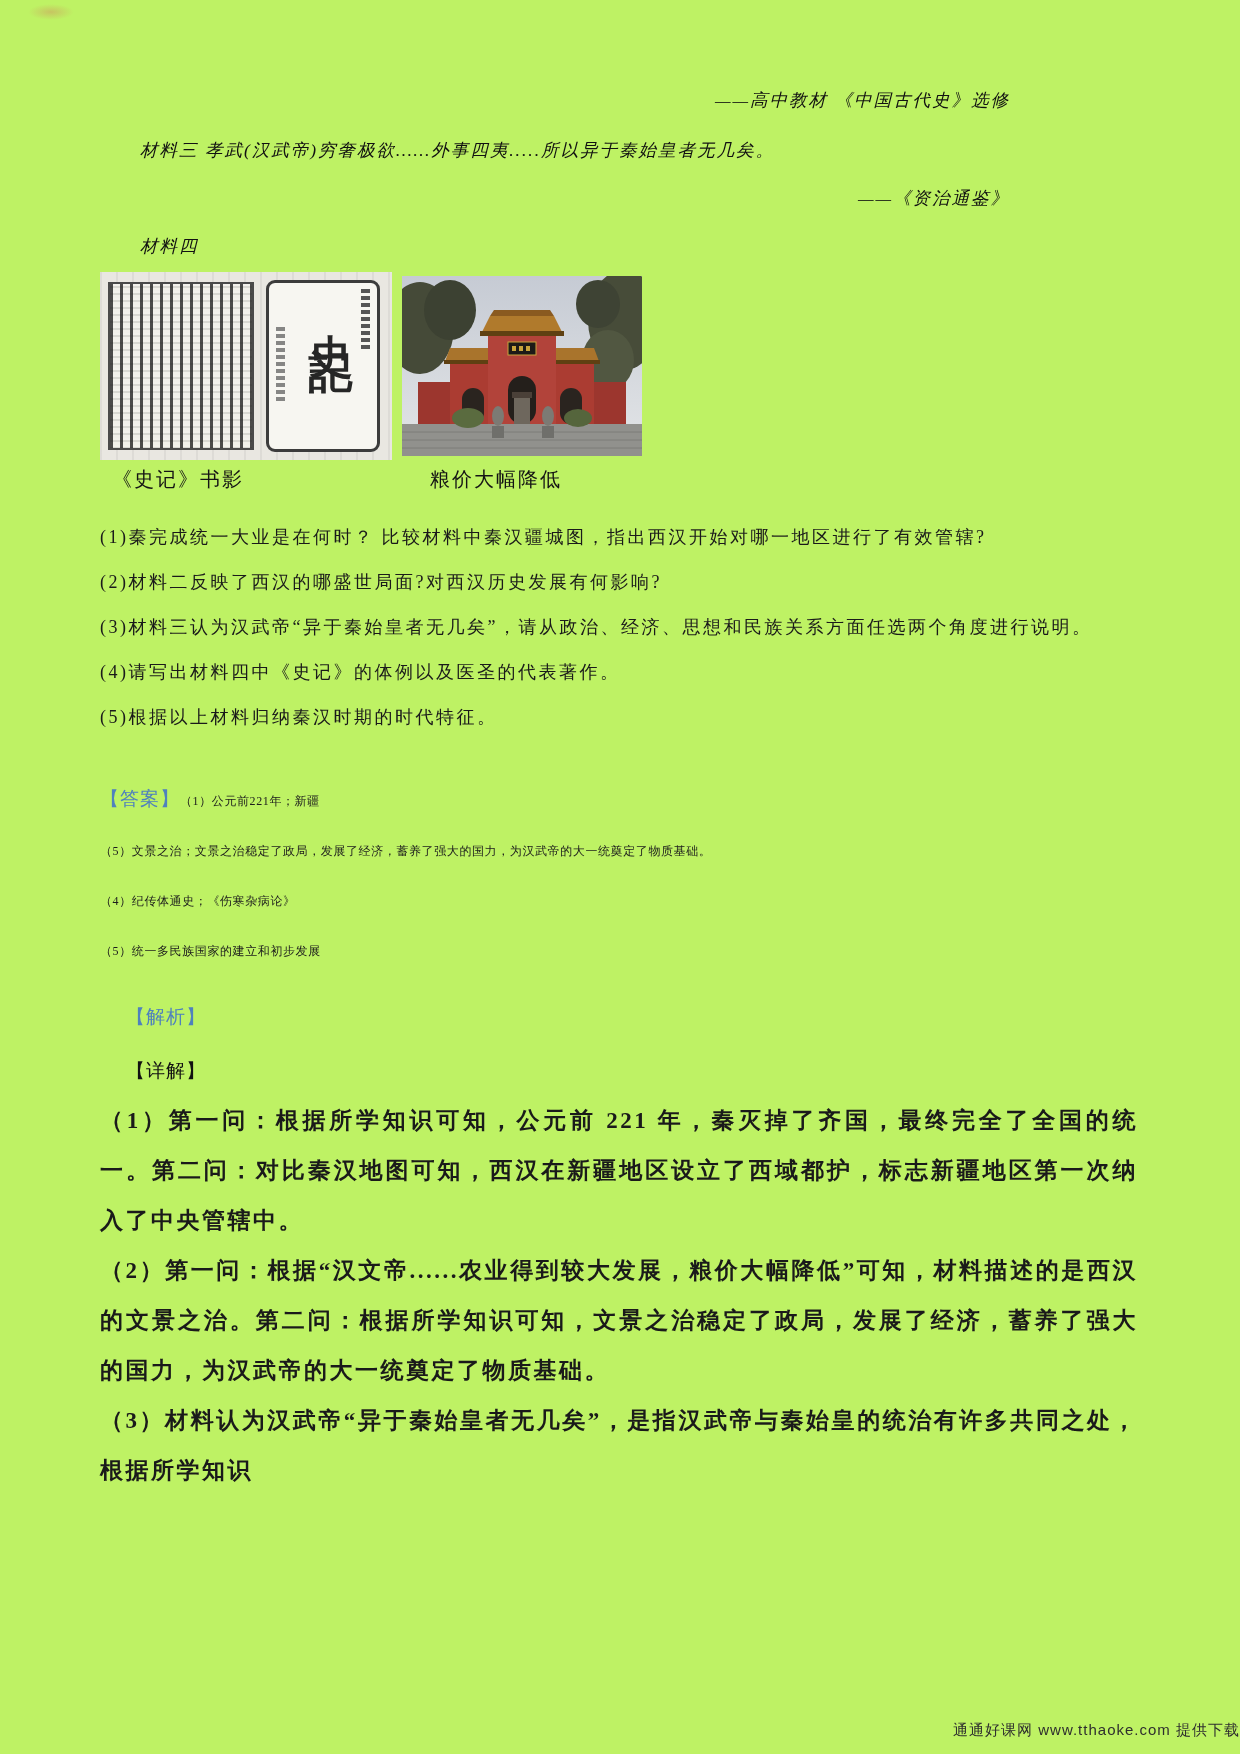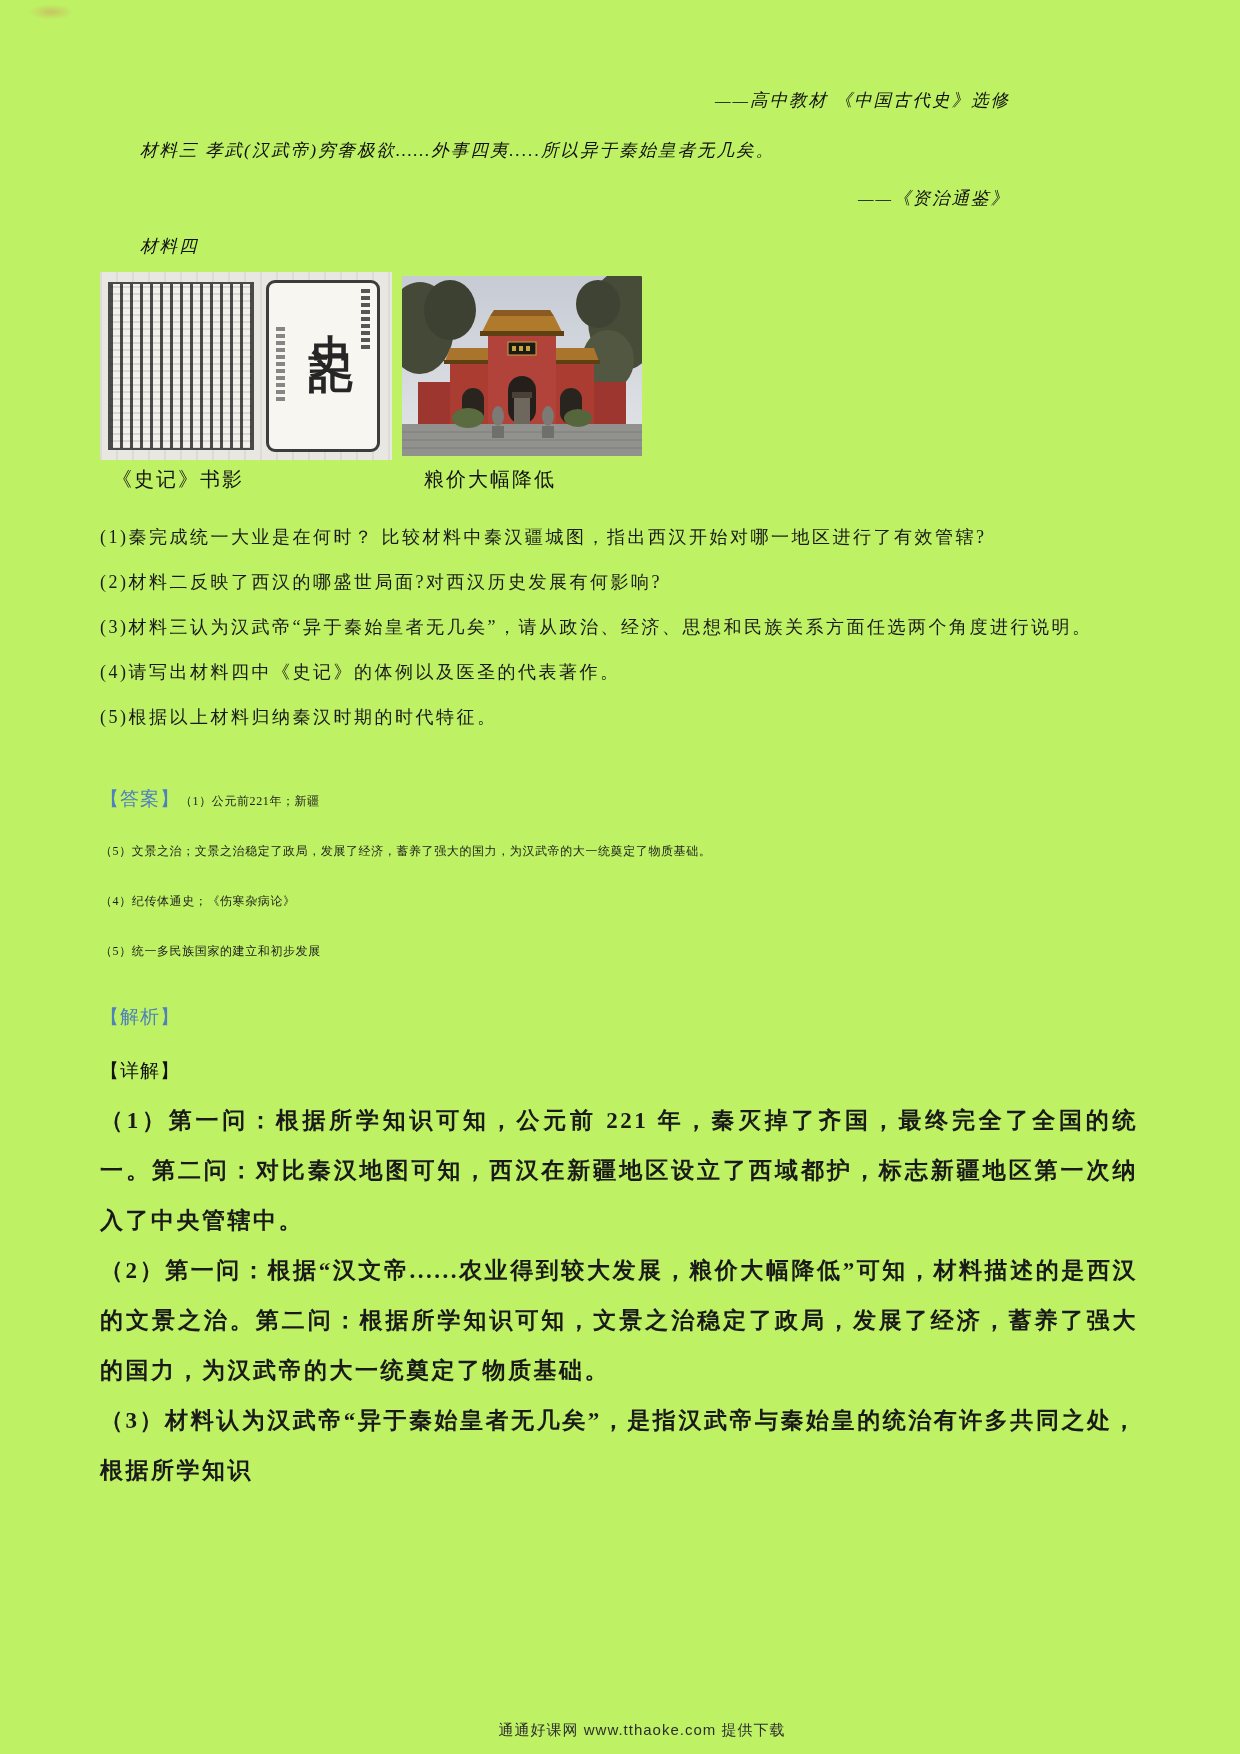--- a/index.html
+++ b/index.html
@@ -26,41 +26,41 @@
     background:#f7f6f1; border:3px solid #3c3c3c; border-radius:9px; }
   .shiji-title { writing-mode:vertical-rl; font-size:44px; font-weight:bold; color:#262626;
     position:absolute; left:32px; top:16px; letter-spacing:14px; font-family:"Liberation Serif", serif; }
   .strip { position:absolute; width:9px; background:repeating-linear-gradient(to bottom, #565656 0 4px, transparent 4px 7px); }
   .strip.s1 { right:7px; top:6px; height:62px; }
   .strip.s2 { left:7px; top:44px; height:74px; opacity:.7; }
 
   .shrine-photo { width:240px; height:180px; margin-top:4px; position:relative; }
   .shrine-photo svg { display:block; }
 
-  .captions { display:flex; gap:10px; margin-top:6px; font-family:"Liberation Sans", sans-serif; }
+  .captions { display:flex; gap:16px; margin-top:6px; font-family:"Liberation Sans", sans-serif; }
   .cap { font-size:20px; letter-spacing:2px; color:#141414; }
   .cap-left { width:292px; padding-left:12px; }
   .cap-right { width:240px; padding-left:22px; }
 
   .questions { margin-top:22px; }
   .questions p { font-size:18px; line-height:45px; letter-spacing:2.5px; text-align:justify; }
 
   .answer-block { margin-top:34px; }
   .answer-block p { line-height:50px; }
   .ans-label { color:#4f81bd; font-size:19px; letter-spacing:1px; }
   .ans-small { font-size:12px; letter-spacing:0.6px; color:#1c1c1c;text-align:right; }
   .ans-item { font-size:12px; letter-spacing:0.6px; color:#1c1c1c; text-align:justify; }
 
-  .sec-label { font-size:19px; letter-spacing:1px; line-height:50px; }
+  .sec-label { font-size:19px; letter-spacing:1px; line-height:50px;margin-left:26px; }
   .analysis-label { color:#4f81bd; margin-top:16px; }
   .detail-label { color:#111; margin-top:4px; }
 
   .detail p { font-size:23px; line-height:50px; letter-spacing:2.5px; text-align:justify;font-weight:bold; }
 
-  .footer { position:absolute; bottom:14px; left:0; width:100%; text-align:center;
+  .footer { position:absolute; bottom:14px; left:0; width:100%; text-align:right;
     font-family:"Liberation Sans", sans-serif; font-size:15px; color:#2e2e2e; letter-spacing:1px;padding-left:44px; }
 
   .corner-artifact { position:absolute; left:28px; top:4px; width:46px; height:16px;
     background:radial-gradient(ellipse at center, rgba(220,80,90,0.28), rgba(220,80,90,0) 70%); }
 </style>
 </head>
 <body>
 
 <div class="page">
   <div class="corner-artifact"></div>

